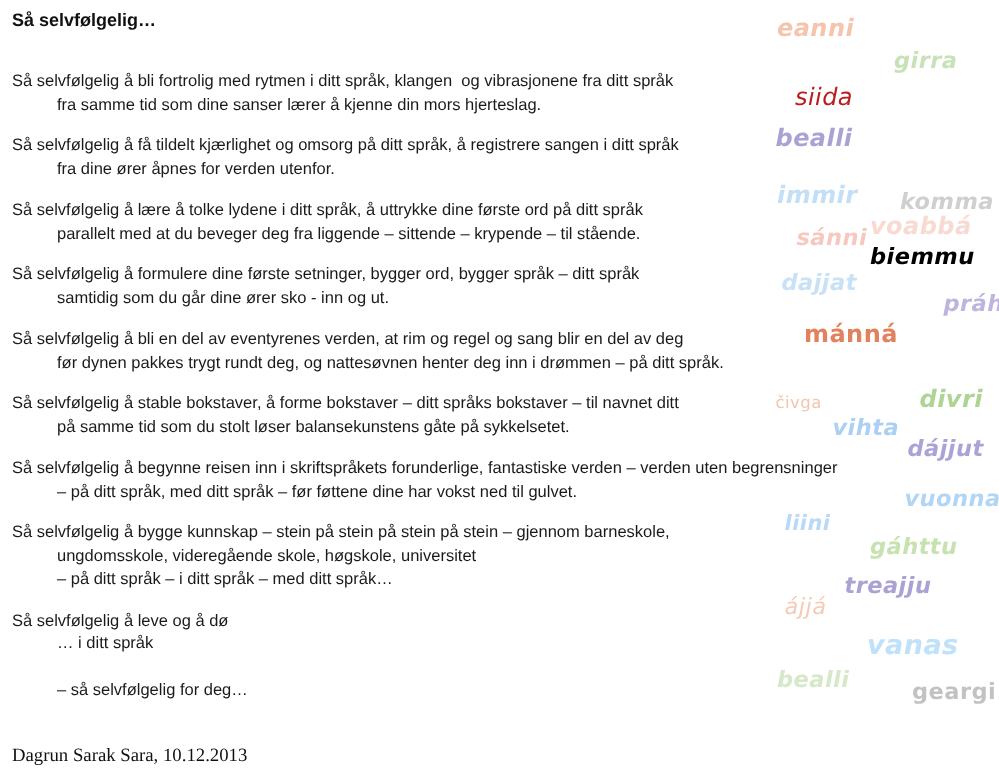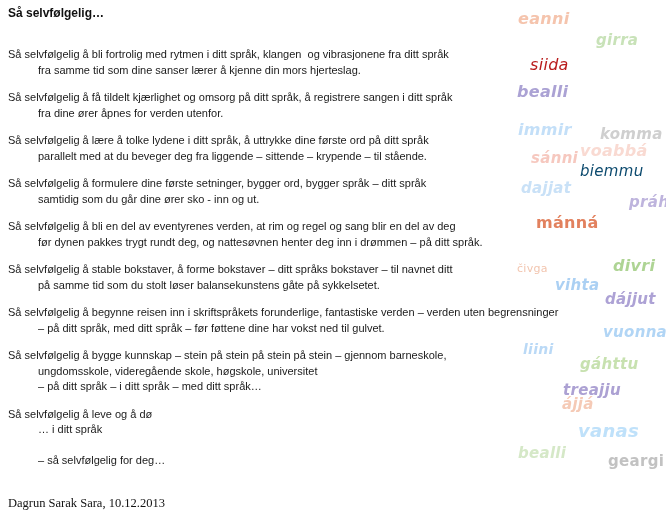--- a/index.html
+++ b/index.html
@@ -57,33 +57,33 @@
 
 <div id="word-cloud">
     <span class="scatter-word script" style="left: 518px; top: 9px; font-size: 16px; color: rgb(245, 196, 173); font-weight: 700;">eanni</span>
     <span class="scatter-word script" style="left: 596px; top: 31px; font-size: 15px; color: rgb(200, 226, 184); font-weight: 700;">girra</span>
     <span class="scatter-word script" style="left: 530px; top: 55px; font-size: 16px; color: #b91c1c; font-weight: 400;">siida</span>
     <span class="scatter-word script" style="left: 517px; top: 82px; font-size: 16px; color: rgb(171, 162, 212); font-weight: 700;">bealli</span>
     <span class="scatter-word script" style="left: 580px; top: 95px; font-size: 16px; color: rgb(249, 218, 210); font-weight: 700; margin-top: 46px;">voabbá</span>
     <span class="scatter-word script" style="left: 518px; top: 120px; font-size: 16px; color: rgb(195, 223, 248); font-weight: 700;">immir</span>
     <span class="scatter-word script" style="left: 600px; top: 125px; font-size: 15px; color: rgb(207, 207, 207); font-weight: 700; text-align: center;">komma</span>
     <span class="scatter-word script" style="left: 531px; top: 149px; font-size: 15px; color: rgb(246, 200, 191); font-weight: 700;">sánni</span>
-    <span class="scatter-word script" style="left: 580px; top: 162px; font-size: 15px; color: #0c4a6e; font-weight: 400;">biemmu</span>
+    <span class="scatter-word script" style="left: 580px; top: 162px; font-size: 15px; color: #000000; font-weight: 700;">biemmu</span>
     <span class="scatter-word script" style="left: 521px; top: 179px; font-size: 15px; color: rgb(201, 225, 247); font-weight: 700;">dajjat</span>
     <span class="scatter-word script" style="left: 629px; top: 193px; font-size: 15px; color: rgb(190, 180, 221); font-weight: 700;">práhtet</span>
     <span class="scatter-word" style="left: 536px; top: 213px; font-size: 16px; color: rgb(226, 129, 94); font-weight: 700;">mánná</span>
     <span class="scatter-word" style="left: 517px; top: 262px; font-size: 11px; color: rgb(242, 197, 175); font-weight: 400;">čivga</span>
     <span class="scatter-word script" style="left: 613px; top: 256px; font-size: 16px; color: rgb(174, 212, 148); font-weight: 700;">divri</span>
     <span class="scatter-word script" style="left: 555px; top: 276px; font-size: 15px; color: rgb(171, 208, 243); font-weight: 700;">vihta</span>
     <span class="scatter-word script" style="left: 605px; top: 290px; font-size: 15px; color: rgb(173, 162, 213); font-weight: 700;">dájjut</span>
     <span class="scatter-word script" style="left: 603px; top: 323px; font-size: 15px; color: rgb(177, 213, 245); font-weight: 700;">vuonna</span>
     <span class="scatter-word script" style="left: 523px; top: 341px; font-size: 14px; color: rgb(186, 217, 246); font-weight: 700;">liini</span>
     <span class="scatter-word script" style="left: 580px; top: 355px; font-size: 15px; color: rgb(199, 225, 175); font-weight: 700;">gáhttu</span>
     <span class="scatter-word script" style="left: 563px; top: 381px; font-size: 15px; color: rgb(172, 161, 211); font-weight: 700;">treajju</span>
-    <span class="scatter-word script" style="left: 562px; top: 395px; font-size: 15px; color: rgb(245, 202, 182); font-weight: 700;">ájjá</span>
+    <span class="scatter-word script" style="left: 523px; top: 395px; font-size: 15px; color: rgb(245, 202, 182); font-weight: 400;">ájjá</span>
     <span class="scatter-word script" style="left: 578px; top: 420px; font-size: 18px; color: rgb(191, 225, 250); font-weight: 700;">vanas</span>
     <span class="scatter-word script" style="left: 518px; top: 444px; font-size: 15px; color: rgb(213, 232, 199); font-weight: 700;">bealli</span>
     <span class="scatter-word" style="left: 608px; top: 452px; font-size: 15px; color: rgb(194, 194, 194); font-weight: 700;">geargi</span>
   </div>
 
 <div class="text-col">
   <div class="title">Så selvfølgelig…</div>
   <div class="stanzas" id="stanzas">
       <div class="stanza">
         <div class="line">Så selvfølgelig å bli fortrolig med rytmen i ditt språk, klangen  og vibrasjonene fra ditt språk</div>

